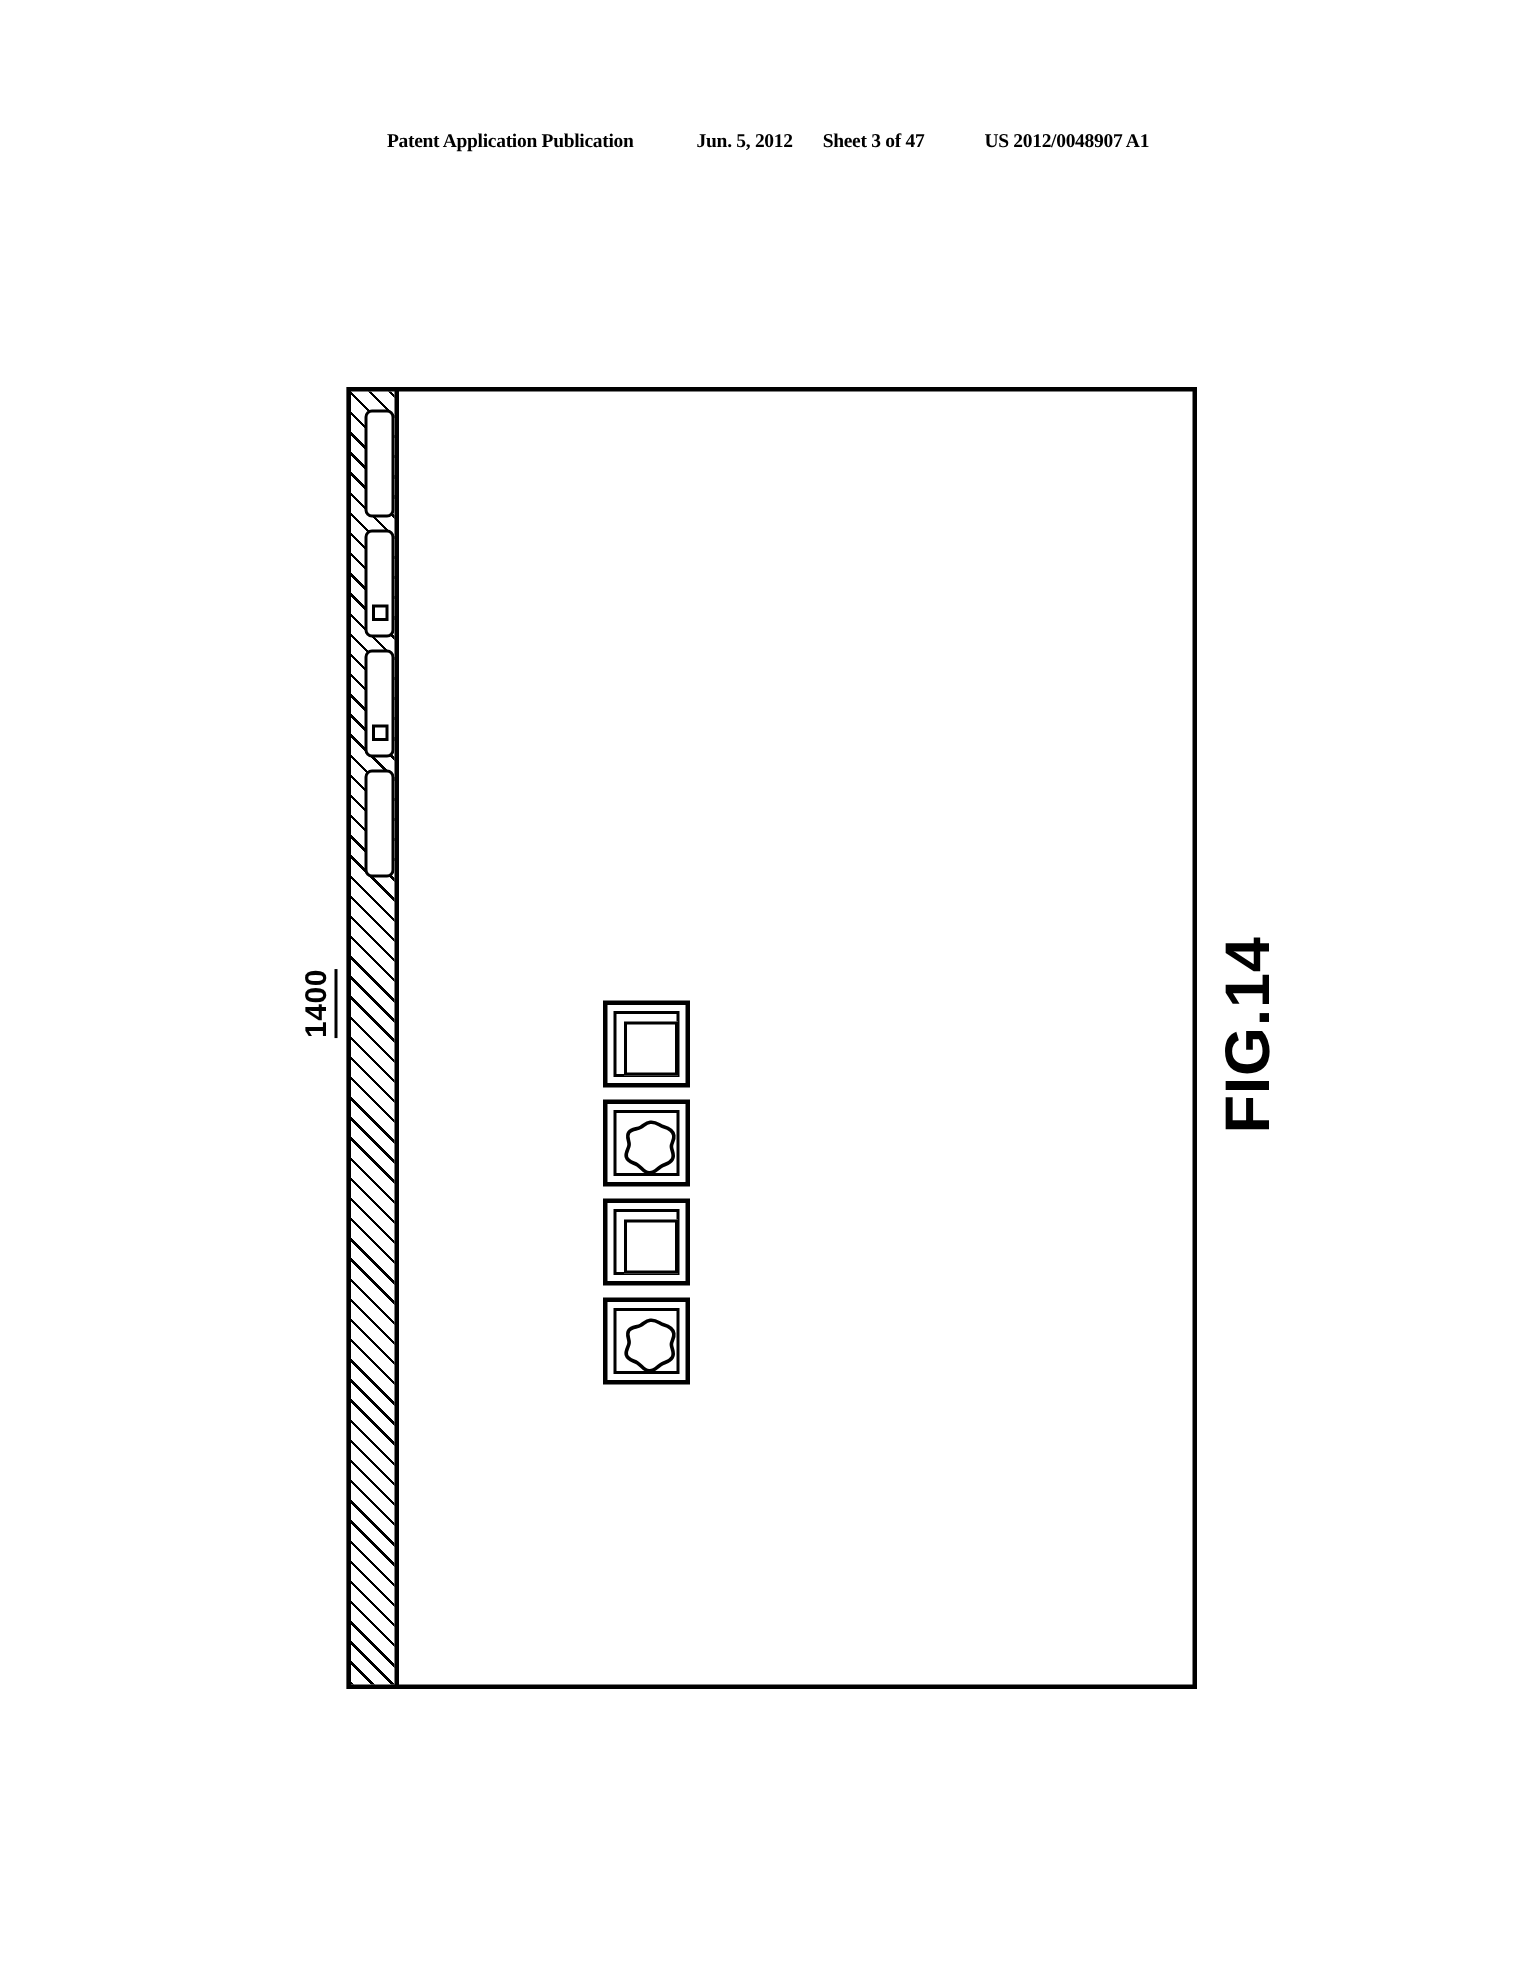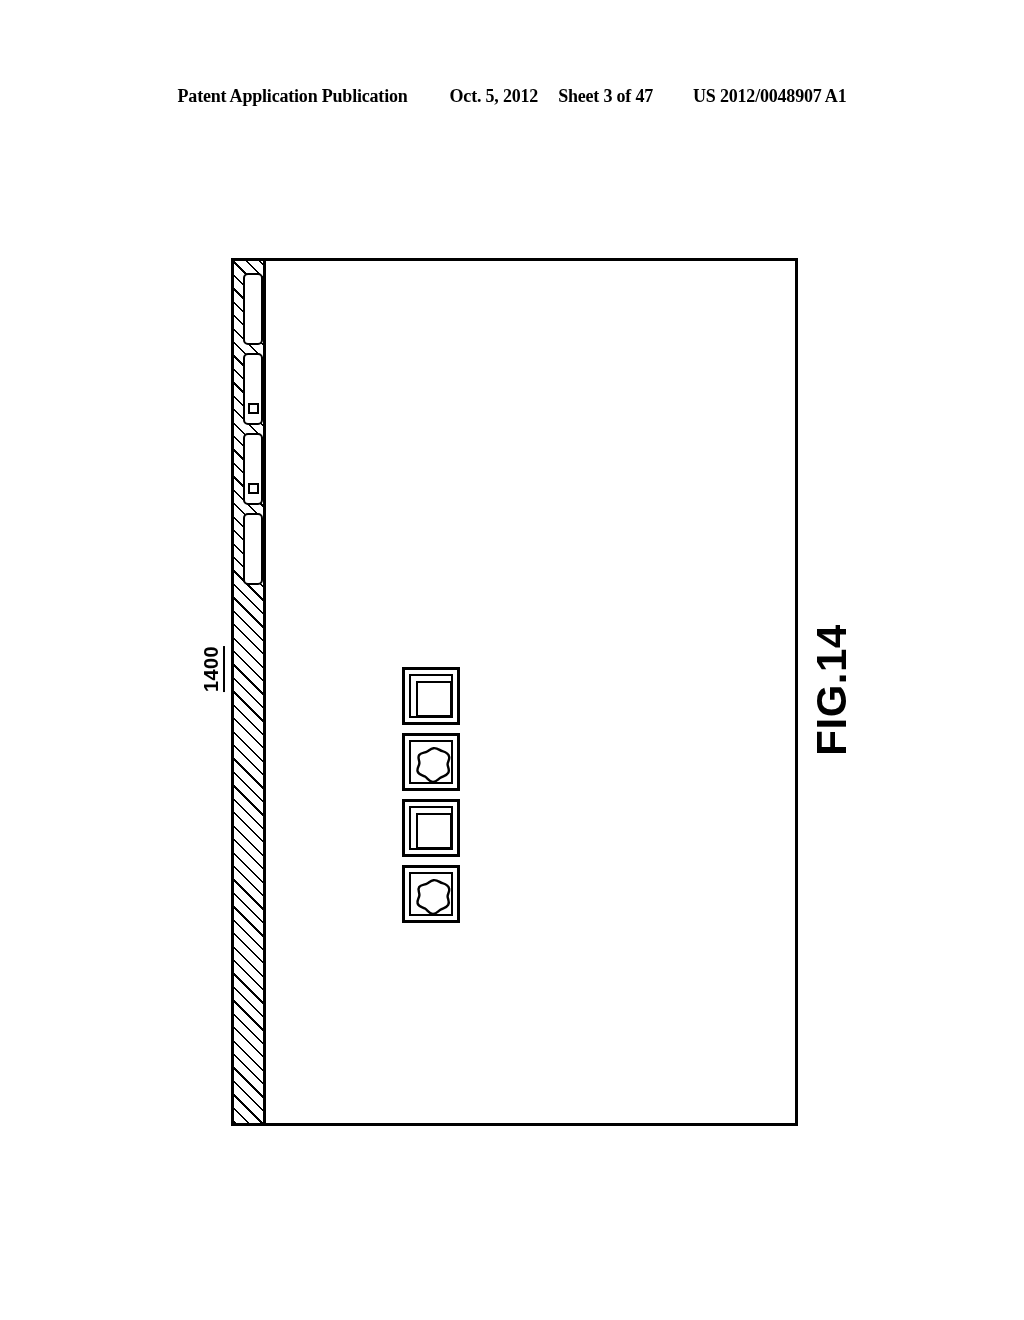--- a/index.html
+++ b/index.html
@@ -25,21 +25,21 @@
     width: 1024px;
     height: 28px;
     display: flex;
     justify-content: center;
     align-items: baseline;
     white-space: nowrap;
   }
   .page-header .hdr-seg {
     font-family: "Liberation Serif", serif;
     font-weight: bold;
-    font-size: 18px;
+    font-size: 13px;
     letter-spacing: -0.2px;
     color: #000;
   }
   .hdr-gap-lg { display: inline-block; width: 42px; }
   .hdr-gap-md { display: inline-block; width: 20px; }
   .hdr-gap-xl { display: inline-block; width: 40px; }
 
   
   .drawing {
     position: absolute;
@@ -199,21 +199,21 @@
     white-space: nowrap;
     line-height: 1;
   }
 </style>
 </head>
 <body>
 
 <div class="page-header">
   <span class="hdr-seg">Patent Application Publication</span>
   <span class="hdr-gap-lg"></span>
-  <span class="hdr-seg">Oct. 5, 2012</span>
+  <span class="hdr-seg">Jun. 5, 2012</span>
   <span class="hdr-gap-md"></span>
   <span class="hdr-seg">Sheet 3 of 47</span>
   <span class="hdr-gap-xl"></span>
   <span class="hdr-seg">US 2012/0048907 A1</span>
 </div>
 
 <div class="drawing">
 
   <div class="device-outline"></div>
 

